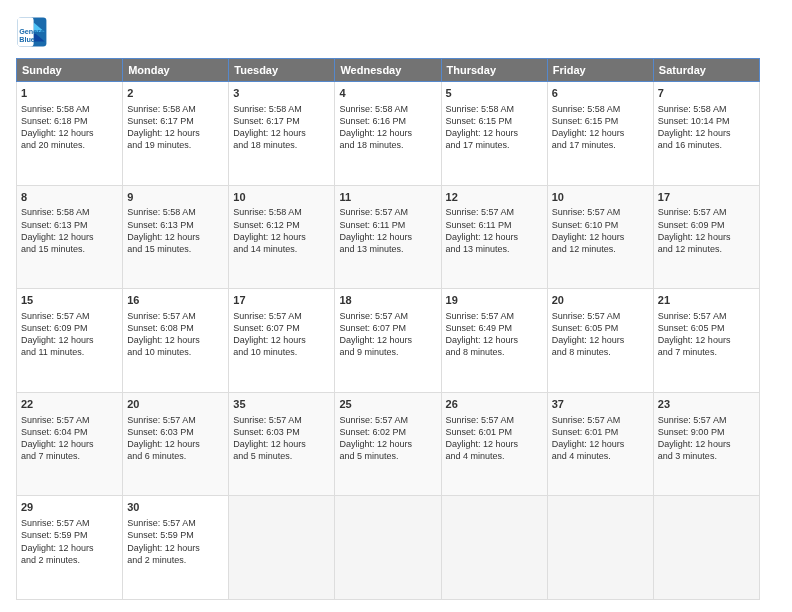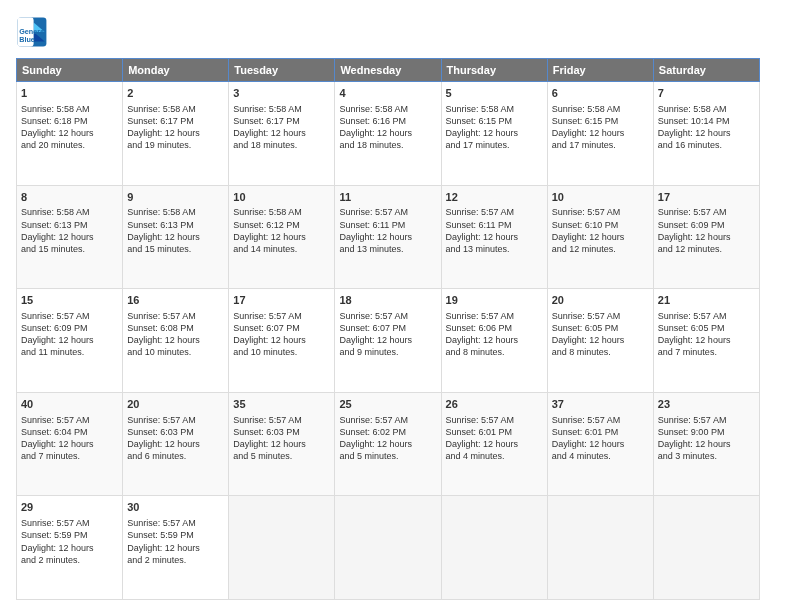--- a/index.html
+++ b/index.html
@@ -243,42 +243,42 @@
           <td>
             <span class="day-num">18</span>
             <div>Sunrise: 5:57 AM</div>
             <div>Sunset: 6:07 PM</div>
             <div>Daylight: 12 hours</div>
             <div>and 9 minutes.</div>
           </td>
           <td>
             <span class="day-num">19</span>
             <div>Sunrise: 5:57 AM</div>
-            <div>Sunset: 6:06 PM</div>
+            <div>Sunset: 6:49 PM</div>
             <div>Daylight: 12 hours</div>
             <div>and 8 minutes.</div>
           </td>
           <td>
             <span class="day-num">20</span>
             <div>Sunrise: 5:57 AM</div>
             <div>Sunset: 6:05 PM</div>
             <div>Daylight: 12 hours</div>
             <div>and 8 minutes.</div>
           </td>
           <td>
             <span class="day-num">21</span>
             <div>Sunrise: 5:57 AM</div>
             <div>Sunset: 6:05 PM</div>
             <div>Daylight: 12 hours</div>
             <div>and 7 minutes.</div>
           </td>
         </tr>
         <tr class="row-alt">
           <td>
-            <span class="day-num">40</span>
+            <span class="day-num">22</span>
             <div>Sunrise: 5:57 AM</div>
             <div>Sunset: 6:04 PM</div>
             <div>Daylight: 12 hours</div>
             <div>and 7 minutes.</div>
           </td>
           <td>
             <span class="day-num">20</span>
             <div>Sunrise: 5:57 AM</div>
             <div>Sunset: 6:03 PM</div>
             <div>Daylight: 12 hours</div>

